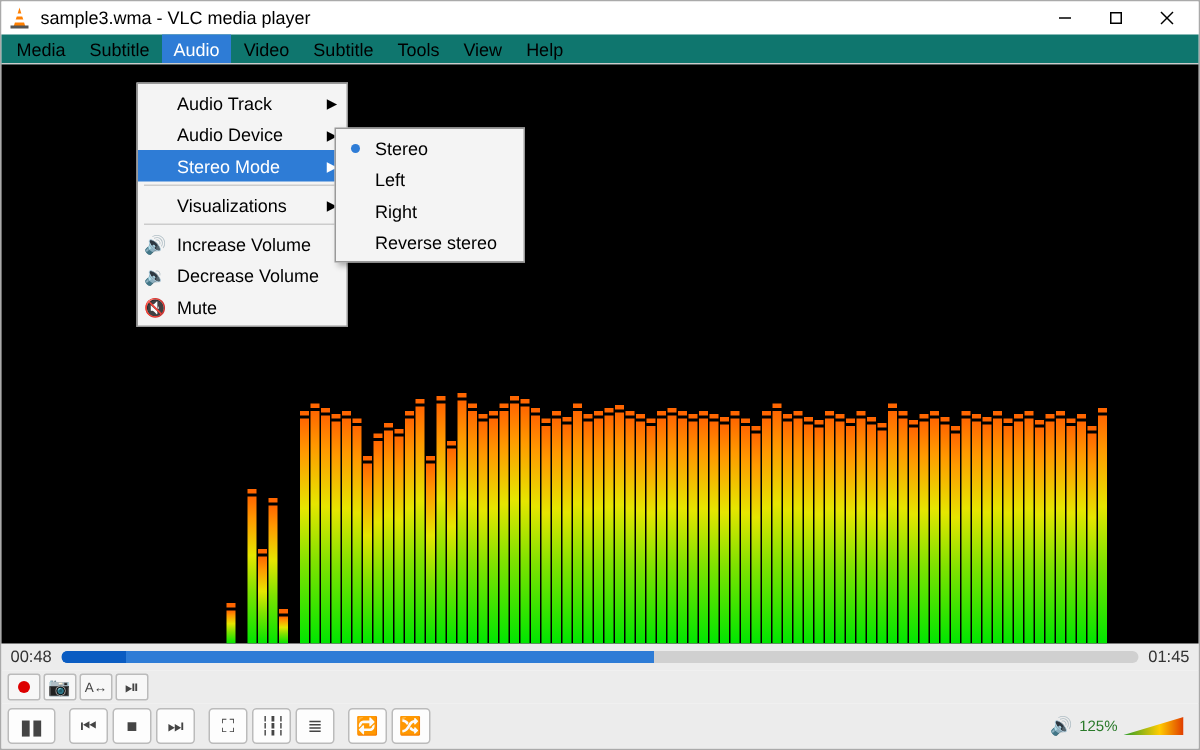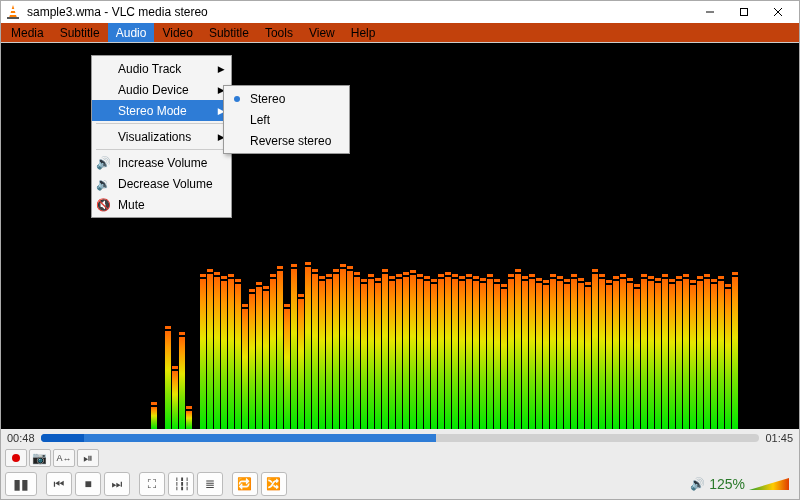--- a/index.html
+++ b/index.html
@@ -5,21 +5,21 @@
   * { box-sizing: border-box; margin: 0; padding: 0; font-family: "Segoe UI", Tahoma, sans-serif; font-size: 12px; }
   html, body { width: 800px; height: 500px; overflow: hidden; background:#fff; }
   .window { width:800px; height:500px; display:flex; flex-direction:column; background:#fff; border:1px solid #aaa; }
   
   .titlebar { height:22px; display:flex; align-items:center; padding:0 4px; background:#fff; }
   .titlebar .cone { width:16px; height:16px; margin-right:6px; }
   .titlebar .title { flex:1; }
   .winbtns { display:flex; }
   .winbtn { width:34px; height:22px; display:flex; align-items:center; justify-content:center; }
   
-  .menubar { height:20px; display:flex; align-items:stretch; background:#c2410c; border-bottom:1px solid #ccc; padding-left:2px; }
+  .menubar { height:20px; display:flex; align-items:stretch; background:#0f766e; border-bottom:1px solid #ccc; padding-left:2px; }
   .menuitem { padding:2px 8px; display:flex; align-items:center; }
   .menuitem.active { background:#2e7cd6; color:#fff; }
   
   .video { flex:1; background:#000; position:relative; overflow:hidden; }
   
   .dropdown { position:absolute; background:#f4f4f4; border:1px solid #999; box-shadow:2px 2px 4px rgba(0,0,0,.3); min-width:130px; padding:2px 0; }
   .ddsep { height:1px; background:#ccc; margin:2px 4px; }
   .dditem { display:flex; align-items:center; height:21px; padding:0 18px 0 26px; position:relative; white-space:nowrap; }
   .dditem.hl { background:#2e7cd6; color:#fff; }
   .dditem .arr { position:absolute; right:6px; font-size:9px; }
@@ -37,36 +37,36 @@
   .time { font-size:11px; color:#333; }
   
   .ctrlrowA { height:22px; background:#ececec; display:flex; align-items:center; padding:0 4px; gap:2px; }
   .sqbtn { width:22px; height:18px; border:1px solid #bbb; background:#f7f7f7; border-radius:2px; display:flex; align-items:center; justify-content:center; font-size:11px; color:#444; }
   
   .ctrlrowB { height:30px; background:#ececec; display:flex; align-items:center; padding:0 4px; gap:3px; }
   .ctlbtn { width:26px; height:24px; border:1px solid #bbb; background:#fdfdfd; border-radius:3px; display:flex; align-items:center; justify-content:center; color:#444; }
   .ctlgroup { display:flex; gap:3px; margin-right:6px; }
   .spacer { flex:1; }
   .volwrap { display:flex; align-items:center; gap:4px; margin-right:6px;}
-  .volpct { font-size:14px; color:#2a7a2a; }
+  .volpct { font-size:10px; color:#2a7a2a; }
   .volcone { width:40px; height:16px; }
 </style>
 </head>
 <body>
 
 <div class="window">
 
   <div class="titlebar">
     <svg class="cone" viewBox="0 0 16 16">
         <polygon points="8,1 12,14 4,14" fill="#ff7f00"></polygon>
         <rect x="5.5" y="5" width="5" height="2" fill="#fff"></rect>
         <rect x="5" y="9" width="6" height="2" fill="#fff"></rect>
         <rect x="2" y="13" width="12" height="2" fill="#555"></rect>
       </svg>
-    <span class="title">sample3.wma - VLC media stereo</span>
+    <span class="title">sample3.wma - VLC media player</span>
     <div class="winbtns">
       <div class="winbtn">
           <svg width="10" height="10">
             <line x1="1" y1="5" x2="9" y2="5" stroke="#000"></line>
           </svg>
         </div>
       <div class="winbtn">
           <svg width="10" height="10">
             <rect x="1.5" y="1.5" width="7" height="7" fill="none" stroke="#000"></rect>
           </svg>
@@ -212,20 +212,23 @@
         </div>
     </div>
 
     <div class="dropdown" style="left:222px; top:42px; min-width:110px;">
       <div class="dditem">
           <span class="radio-dot"></span>
           <span>Stereo</span>
         </div>
       <div class="dditem">
           <span>Left</span>
+        </div>
+      <div class="dditem">
+          <span>Right</span>
         </div>
       <div class="dditem">
           <span>Reverse stereo</span>
         </div>
     </div>
   </div>
 
   <div class="timerow">
     <span class="time">00:48</span>
     <div class="track">

